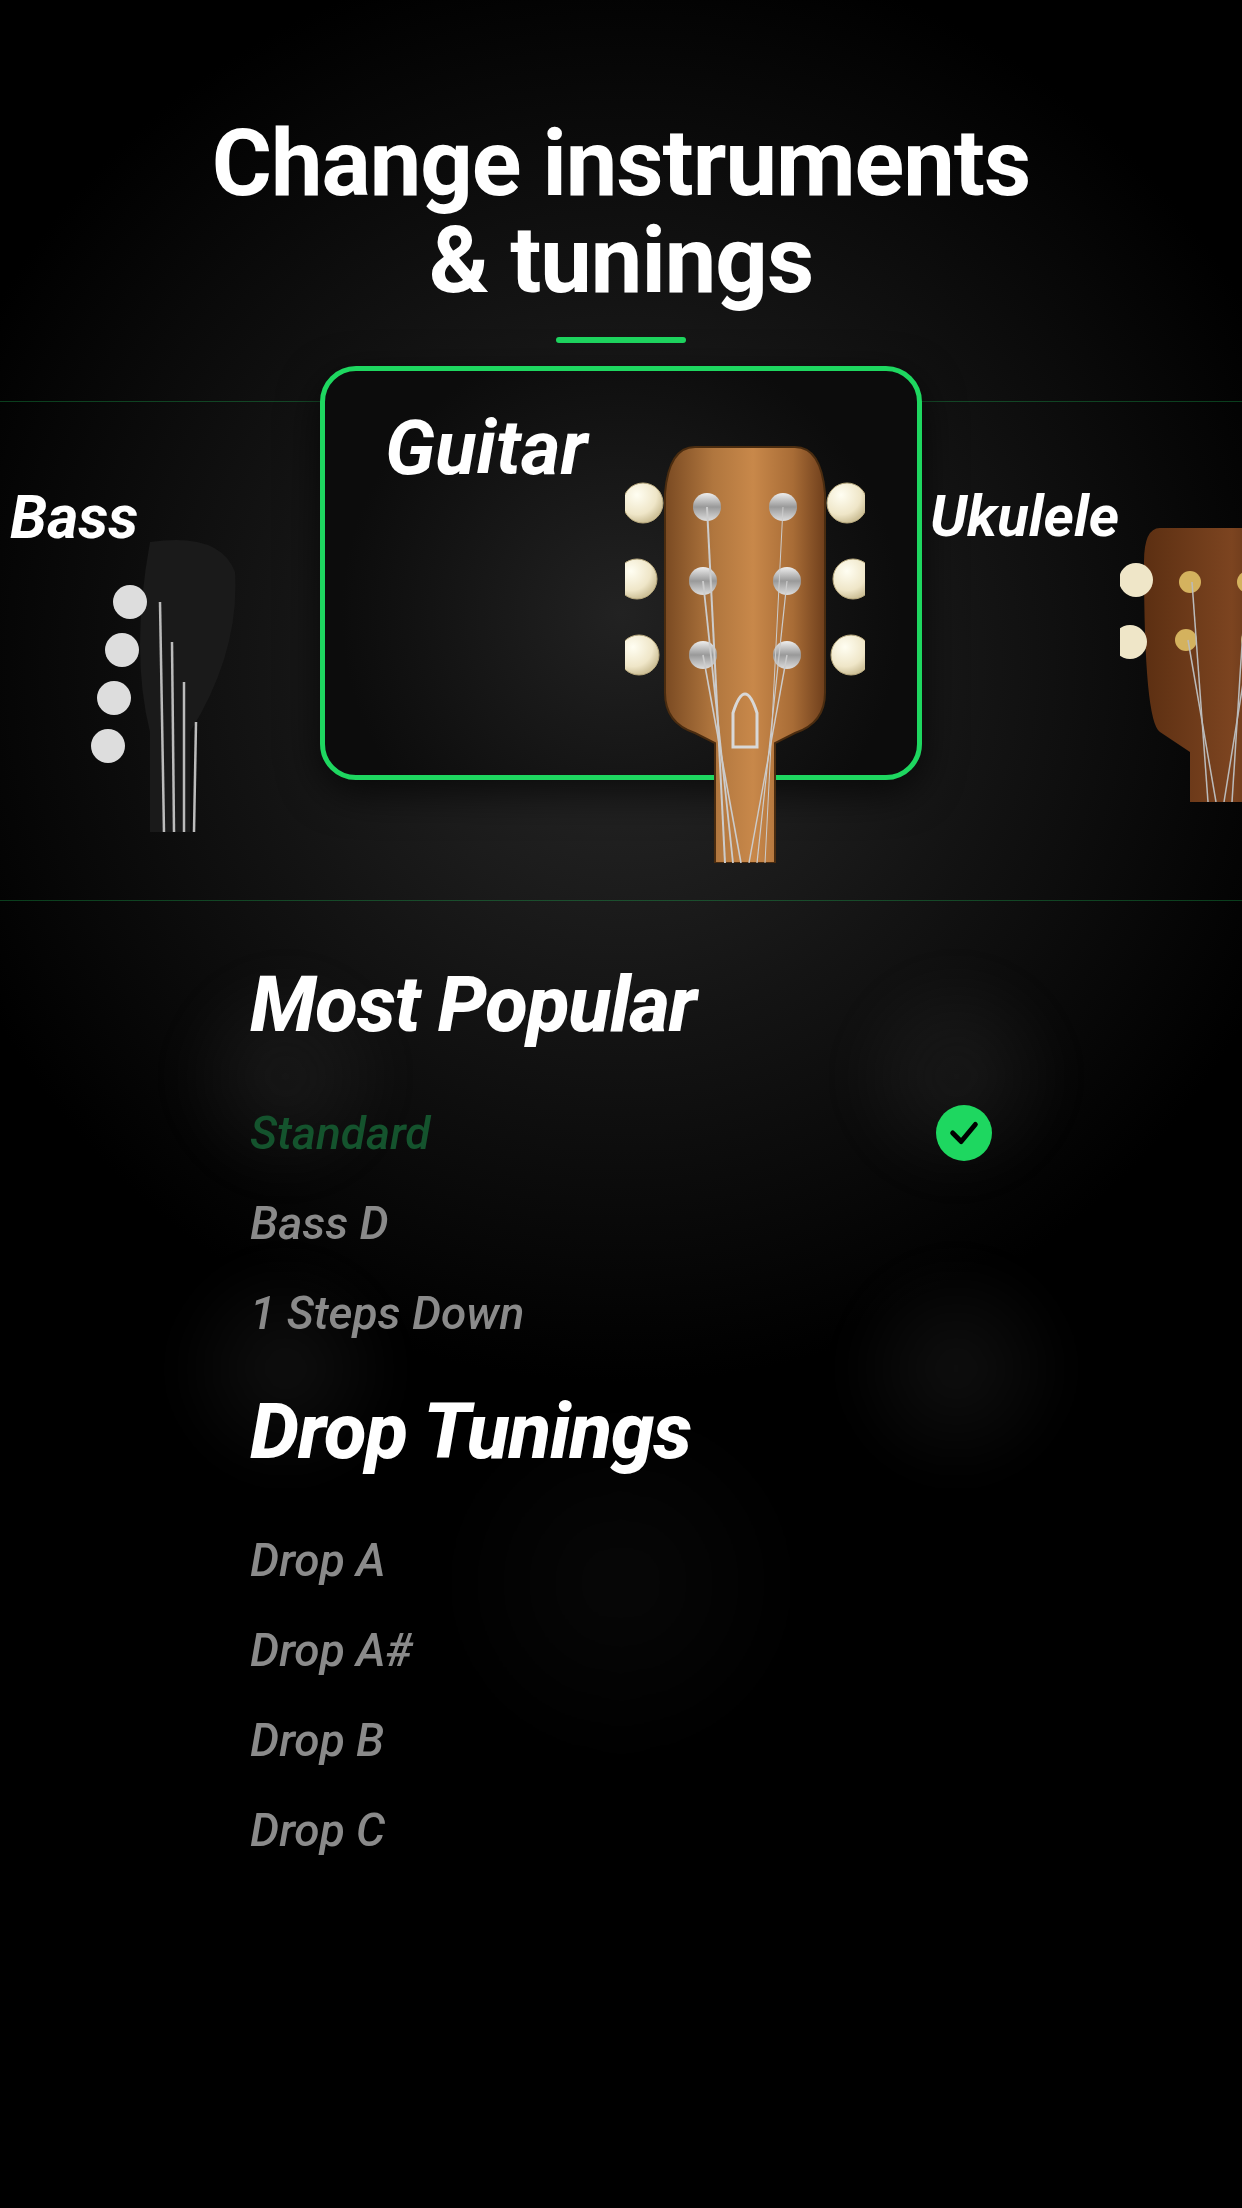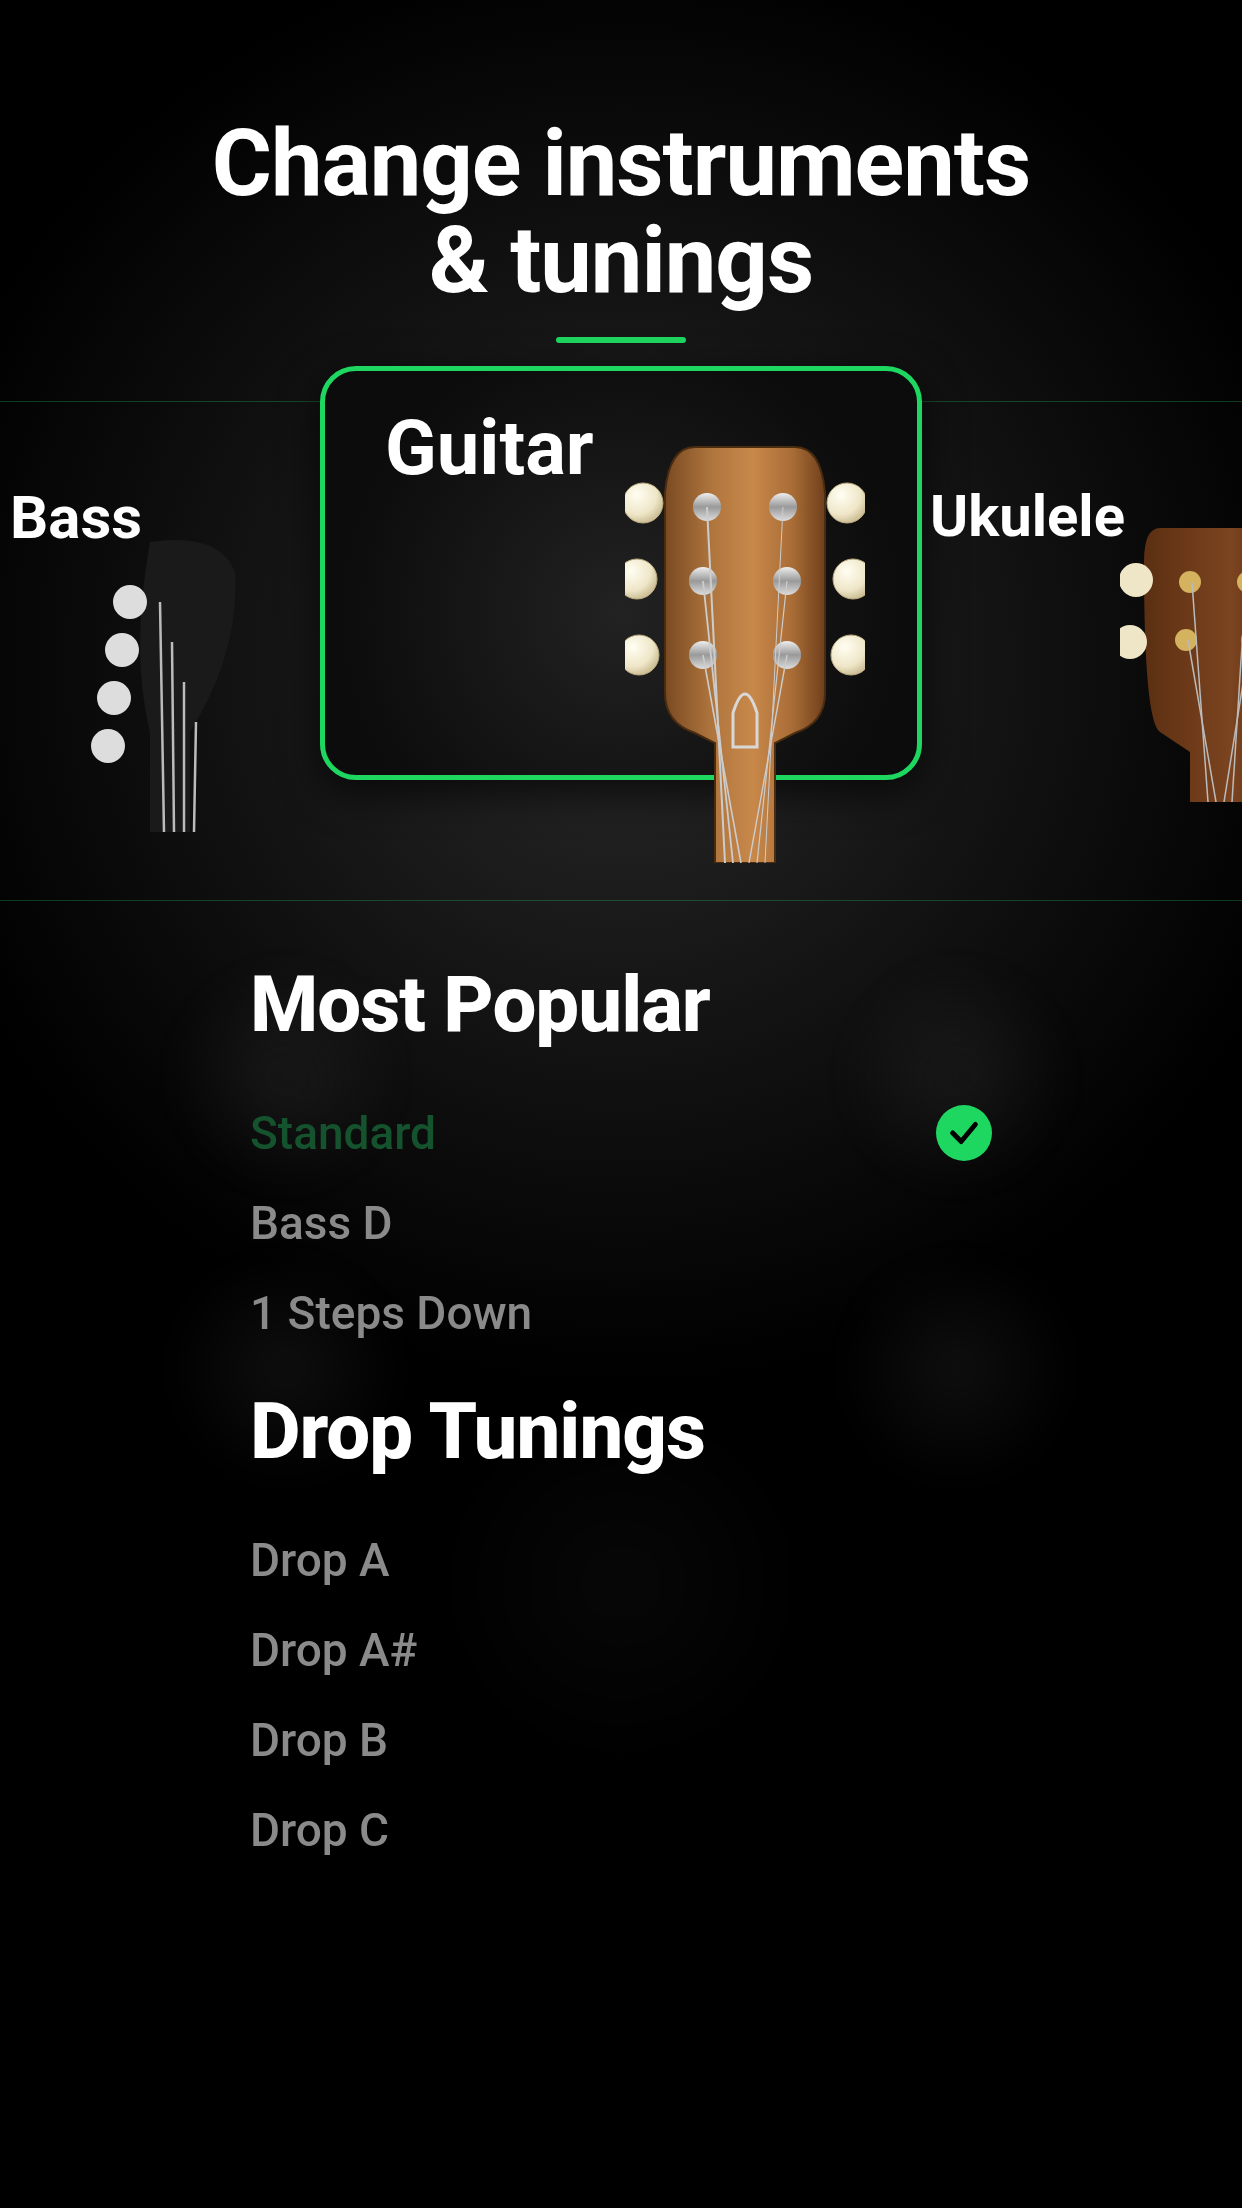--- a/index.html
+++ b/index.html
@@ -37,20 +37,21 @@
     height: 500px;
     border-top: 1px solid rgba(30,215,96,0.28);
     border-bottom: 1px solid rgba(30,215,96,0.28);
   }
   .carousel-track {
     position: absolute;
     top: 0; left: 0; right: 0; bottom: 0;
     display: flex;
     align-items: center;
     justify-content: center;
+    font-style: italic;
   }
 
   .card {
     position: absolute;
     display: flex;
     flex-direction: column;
     align-items: center;
   }
   .card .label {
     position: absolute;
@@ -126,21 +127,21 @@
     inset: 0;
     background:
       radial-gradient(circle 170px at 23% 18%, rgba(120,120,120,0.12), transparent 70%),
       radial-gradient(circle 170px at 77% 18%, rgba(120,120,120,0.12), transparent 70%),
       radial-gradient(circle 170px at 23% 48%, rgba(120,120,120,0.12), transparent 70%),
       radial-gradient(circle 170px at 77% 48%, rgba(120,120,120,0.12), transparent 70%),
       radial-gradient(circle 260px at 50% 70%, rgba(120,120,120,0.06), transparent 70%);
     filter: blur(14px);
     pointer-events: none;
   }
-  .list-inner { position: relative; }
+  .list-inner { position: relative; font-style: italic; }
   .section-title {
     font-size: 78px;
     font-weight: 800;
     letter-spacing: -1px;
     margin: 28px 0 38px 0;
     color: #fff;
   }
   .tuning-row {
     display: flex;
     align-items: center;

